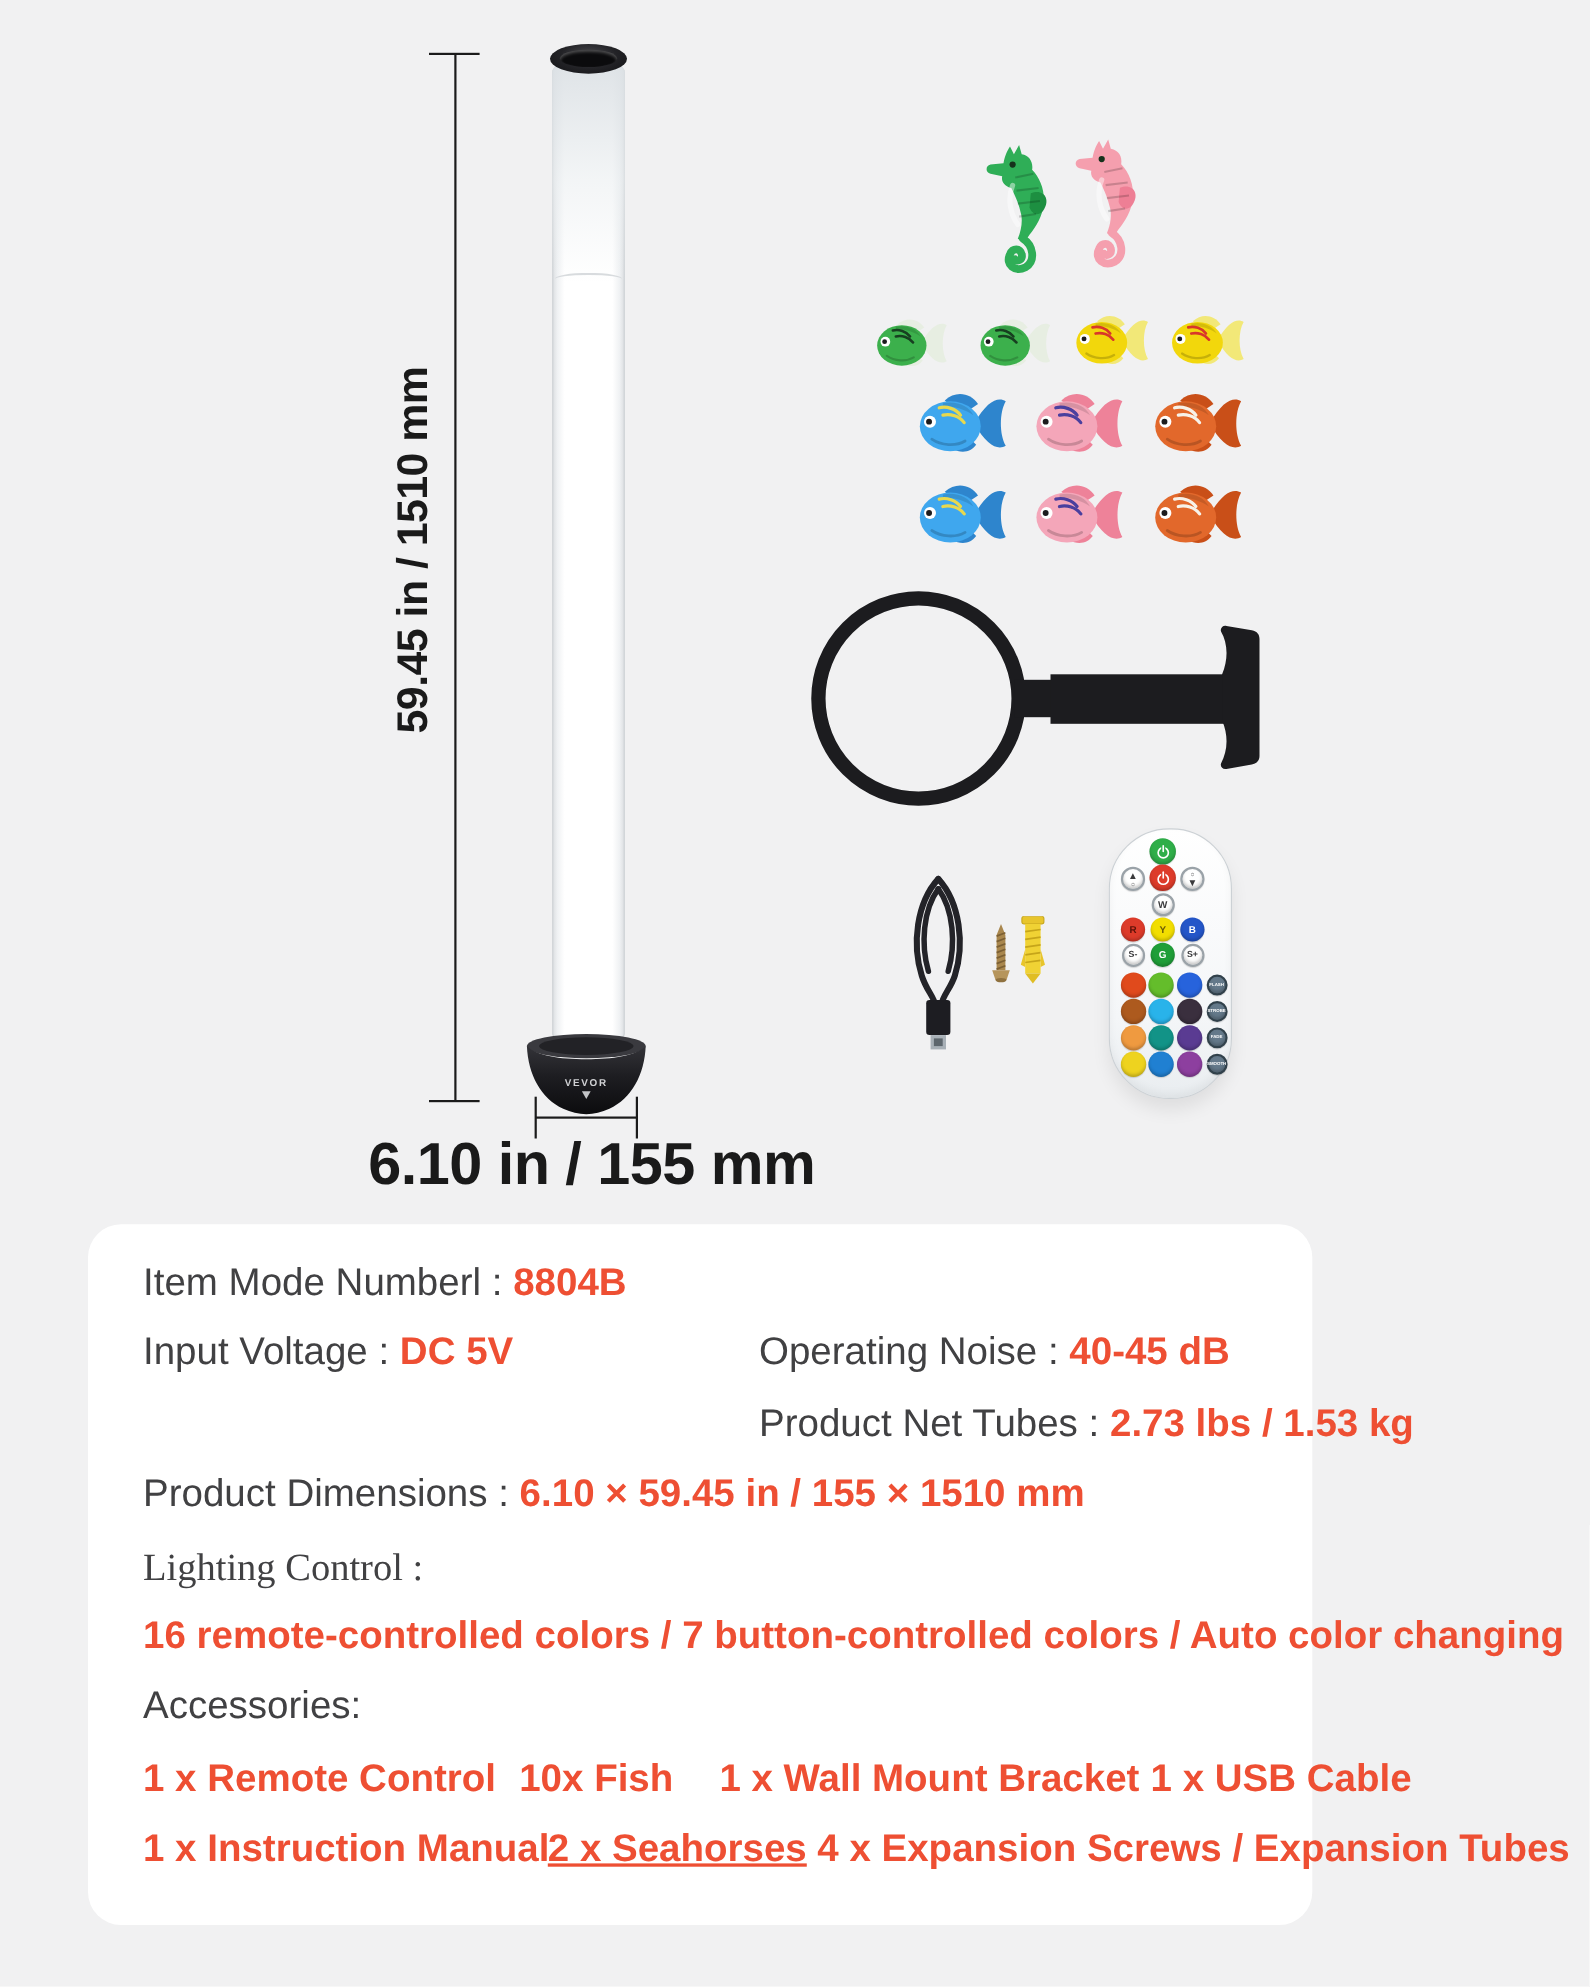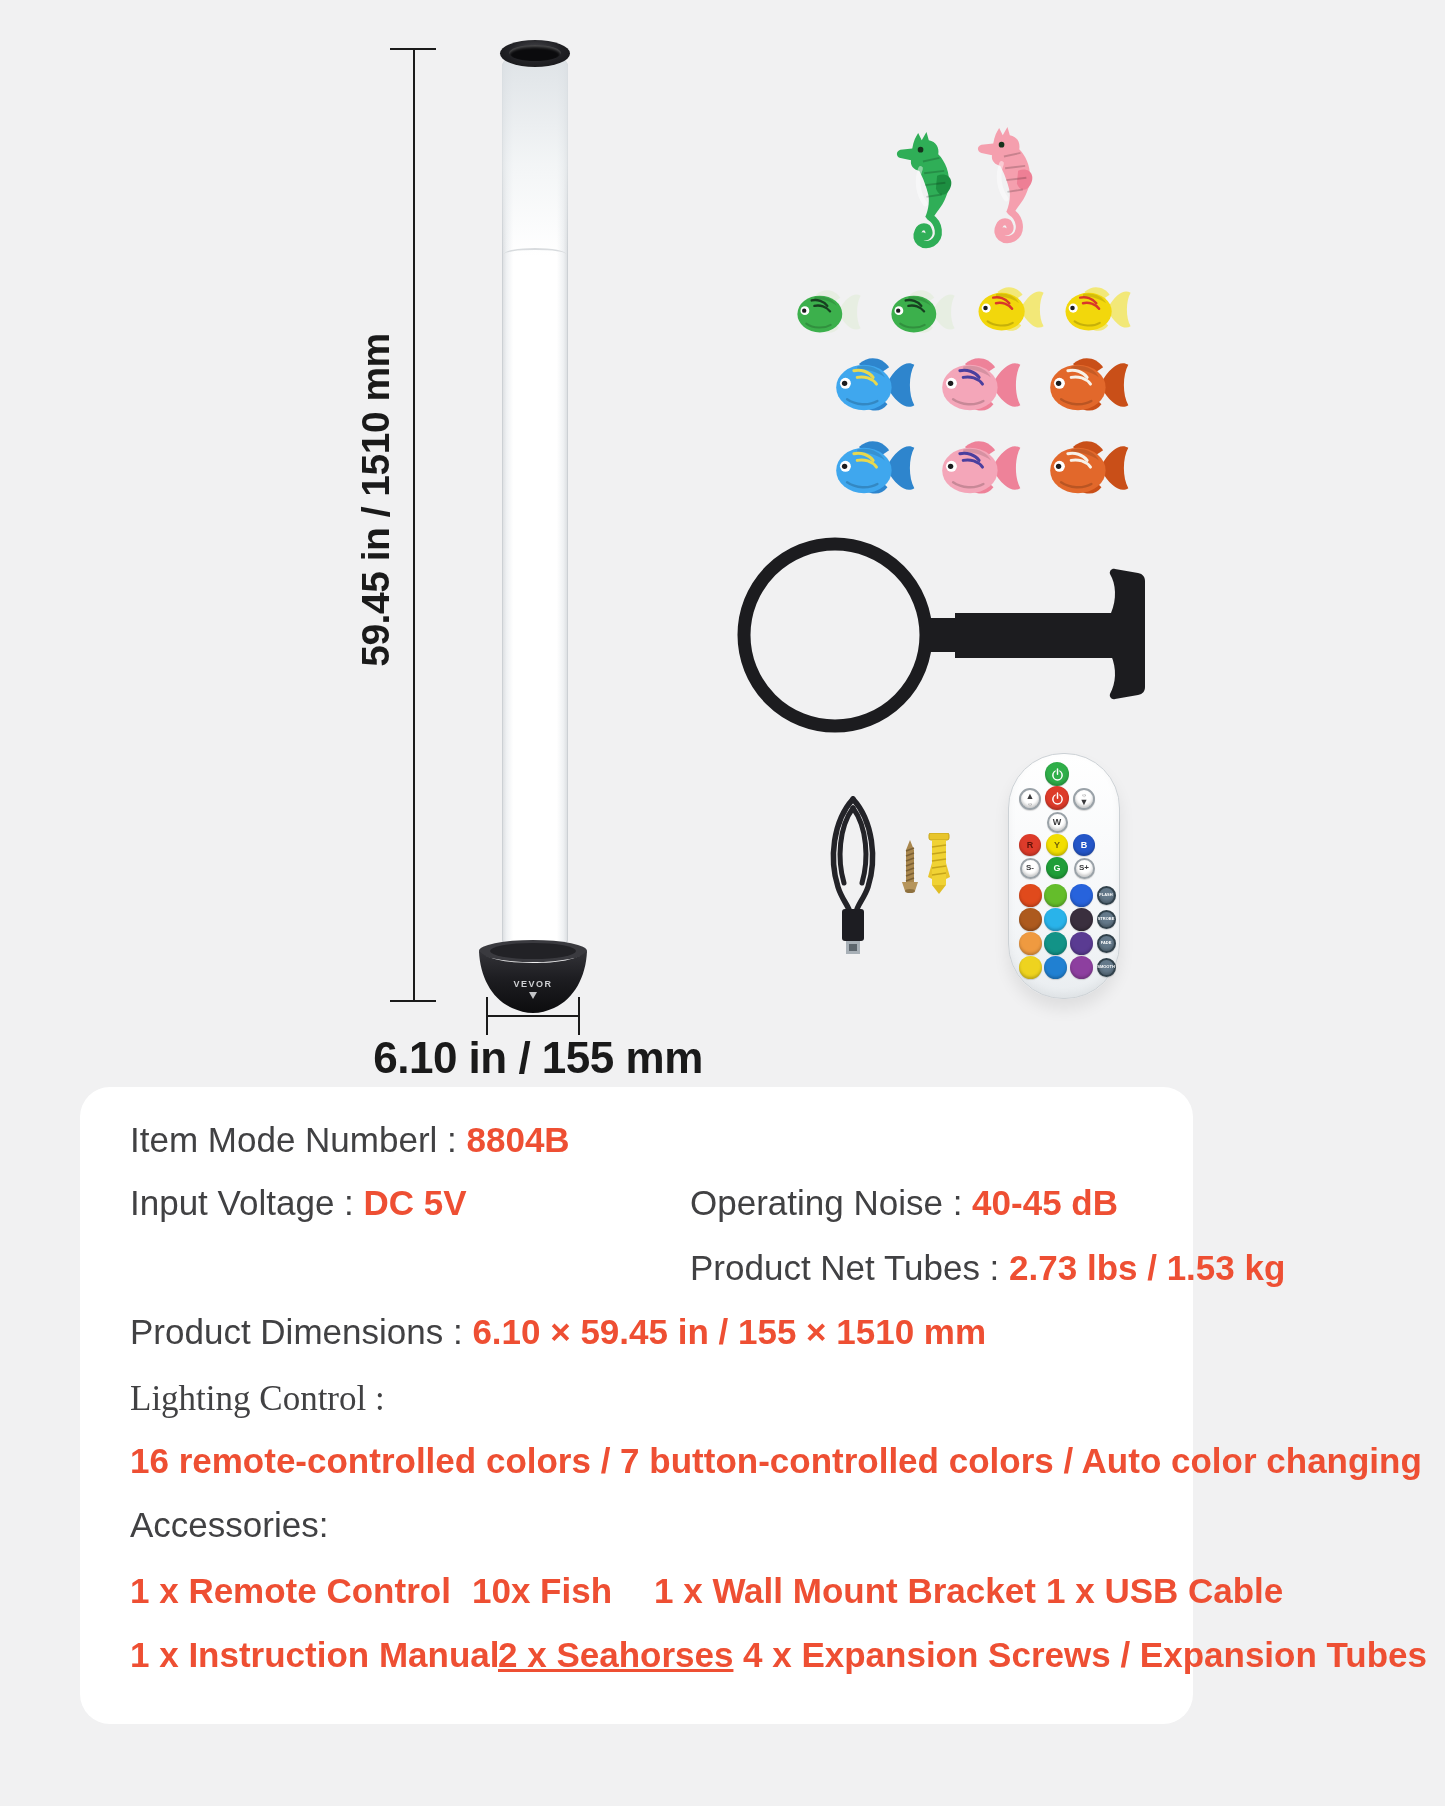--- a/index.html
+++ b/index.html
@@ -1,40 +1,40 @@
 <!DOCTYPE html>
 <html style="--bg: #f1f1f2; --card: #ffffff; --accent: #ee4f33; --text: #414143; --line: #1b1b1b;"><head>
 <meta charset="utf-8">
 <style>
   html,body{margin:0;padding:0;}
   body{width:1445px;height:1806px;font-family:"Liberation Sans","DejaVu Sans",sans-serif;}
   .scene{position:relative;width:1445px;height:1806px;background:var(--bg,#f1f1f2);overflow:hidden;}
   .abs{position:absolute;}
   
   .dim-line{position:absolute;background:var(--line,#1b1b1b);}
-  .dim-label{position:absolute;font-size:44px;font-weight:700;letter-spacing:-0.5px;color:#1a1a1a;white-space:nowrap;}
+  .dim-label{position:absolute;font-size:54px;font-weight:700;letter-spacing:-0.5px;color:#1a1a1a;white-space:nowrap;}
   .dim-label-v{transform:translate(-50%,-50%) rotate(-90deg);font-size:39px;}
   .dim-label-h{transform:translate(-50%,-50%);}
   
   .tube-cap{position:absolute;left:500px;top:40px;width:70px;height:27px;border-radius:50%;
     background:radial-gradient(ellipse at 50% 38%,#4a4a4f 0%,#232327 50%,#111113 100%);}
   .tube-cap-inner{position:absolute;left:509px;top:45px;width:52px;height:16px;border-radius:50%;
     background:#0b0b0d;box-shadow:inset 0 2px 3px rgba(255,255,255,.28);}
   .tube-glass{position:absolute;left:502px;top:52px;width:66px;height:893px;
     border-radius:33px 33px 8px 8px / 14px 14px 5px 5px;
     background:linear-gradient(90deg,#d9dcdf 0%,#eff1f3 7%,#ffffff 17%,#ffffff 83%,#eff1f3 93%,#d9dcdf 100%);
     box-shadow:inset 0 0 0 1px #ccd0d4;}
   .tube-clear{position:absolute;left:502px;top:52px;width:66px;height:205px;
     border-radius:33px 33px 0 0 / 14px 14px 0 0;
     background:linear-gradient(180deg,rgba(219,224,228,.92) 0%,rgba(233,237,239,.55) 55%,rgba(246,248,249,0) 100%);}
   .tube-waterline{position:absolute;left:504px;top:248px;width:62px;height:10px;border-radius:50%;
     border-top:2px solid #d2d6d9;opacity:.85;}
   .tube-connector-dot{position:absolute;left:529px;top:942px;width:9px;height:13px;border-radius:3px;background:#7a4a24;}
   
-  .card{position:absolute;left:80px;top:1087px;width:1113px;height:637px;background:var(--card,#ffffff);border-radius:30px;}
+  .card{position:absolute;left:80px;top:1113px;width:1113px;height:637px;background:var(--card,#ffffff);border-radius:30px;}
   .spec-line{position:absolute;font-size:35px;line-height:42px;white-space:nowrap;}
   .spec-line .lbl{color:var(--text,#414143);font-weight:400;}
   .spec-line .val{color:var(--accent,#ee4f33);font-weight:700;}
   .spec-line.redline{color:var(--accent,#ee4f33);font-weight:700;}
   
   .remote{position:absolute;left:1008px;top:753px;width:110px;height:244px;border-radius:55px;
     background:linear-gradient(180deg,#ffffff 0%,#f4f6f8 70%,#e9edf0 100%);
     border:1px solid #ccd1d5;box-shadow:0 10px 16px rgba(0,0,0,.08),inset 0 -4px 8px rgba(0,0,0,.05);}
   .rbtn{position:absolute;border-radius:50%;display:flex;flex-direction:column;align-items:center;justify-content:center;
     box-sizing:border-box;font-weight:700;box-shadow:inset 0 -2px 3px rgba(0,0,0,.22),0 1px 1px rgba(0,0,0,.15);}

